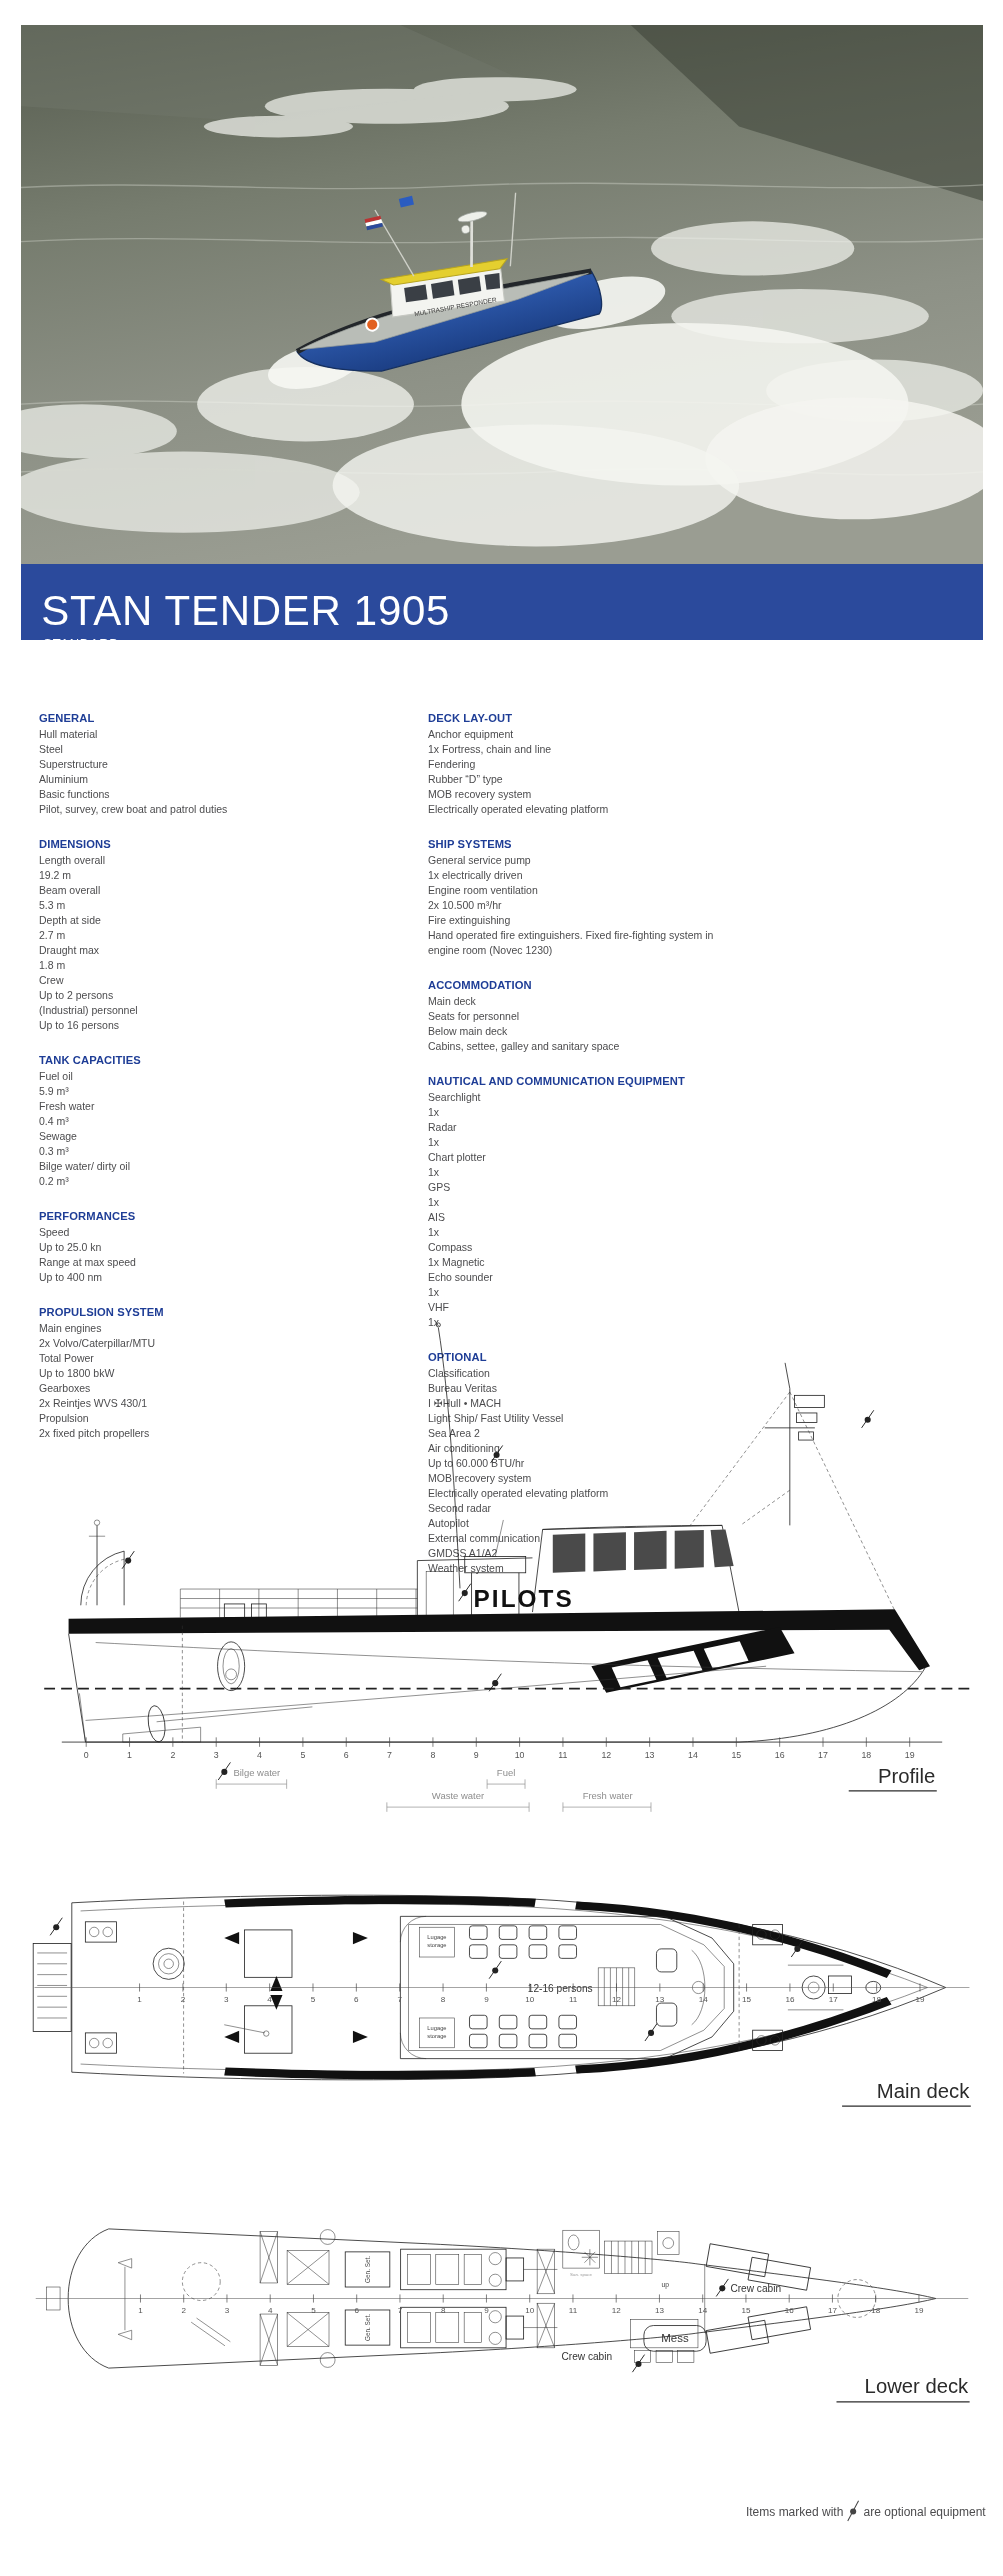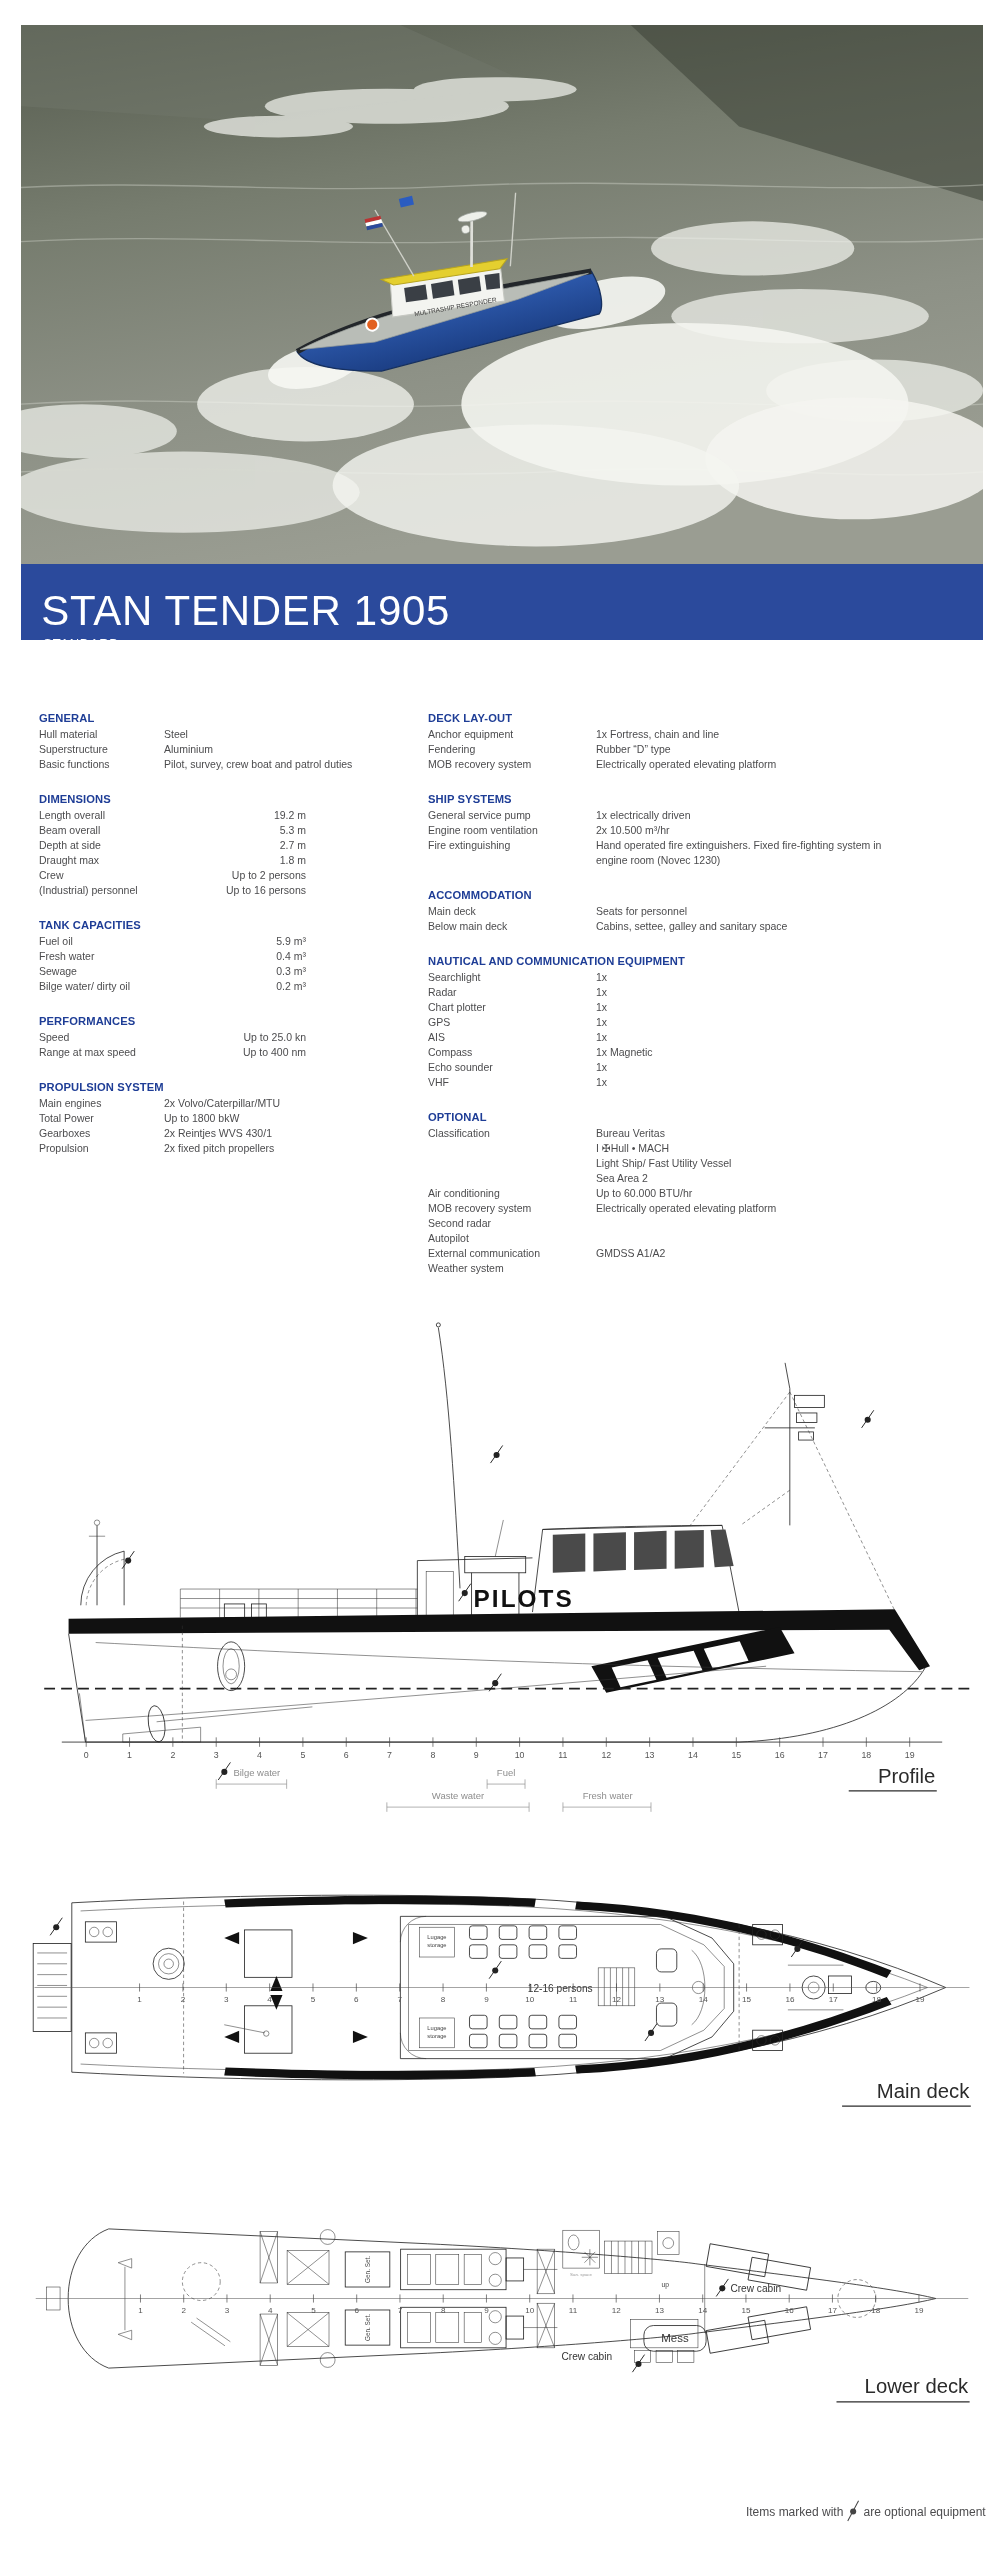--- a/index.html
+++ b/index.html
@@ -13,25 +13,25 @@
   .banner{position:absolute;left:21px;top:564px;width:962px;height:76px;background:#2b4a9c;}
   .banner .title{position:absolute;left:20.3px;top:23px;color:#fff;font-size:42px;letter-spacing:0.7px;font-weight:400;}
   .banner .subtitle{position:absolute;left:22.3px;top:72px;color:#fff;font-size:13px;letter-spacing:0.7px;font-weight:400;}
 
   
   .spec-col{position:absolute;top:711px;font-size:10.5px;line-height:15px;color:#4c4c4e;}
   #col-left{left:21px;width:396px;margin-left:18px;}
   #col-right{left:428px;width:555px;}
   .sec{margin:0 0 19.6px 0;}
   .sec-title{font-size:11.2px;font-weight:bold;color:#1e3d96;margin:0 0 1.4px 0;letter-spacing:0.1px;}
-  .row{display:flex;align-items:flex-start;}
+  .row{display:flex;align-items:flex-start;flex-direction:column;}
   #col-left .lbl{width:125px;flex-shrink:0;}
   #col-right .lbl{width:168px;flex-shrink:0;}
   .val{flex:1;}
-  #col-left .val.num{flex:none;width:142px;text-align:right;}
+  #col-left .val.num{flex:none;width:142px;}
 
   
   .dwg{position:absolute;left:21px;}
   #dwg-profile{top:1287px;}
   #dwg-main{top:1862px;}
   #dwg-lower{top:2187px;}
   .ln{fill:none;stroke:#222;stroke-width:1.2;}
   .thin{fill:none;stroke:#333;stroke-width:0.8;}
   .dash2{stroke-dasharray:5 4;}
   .blk{fill:#111;stroke:none;}

